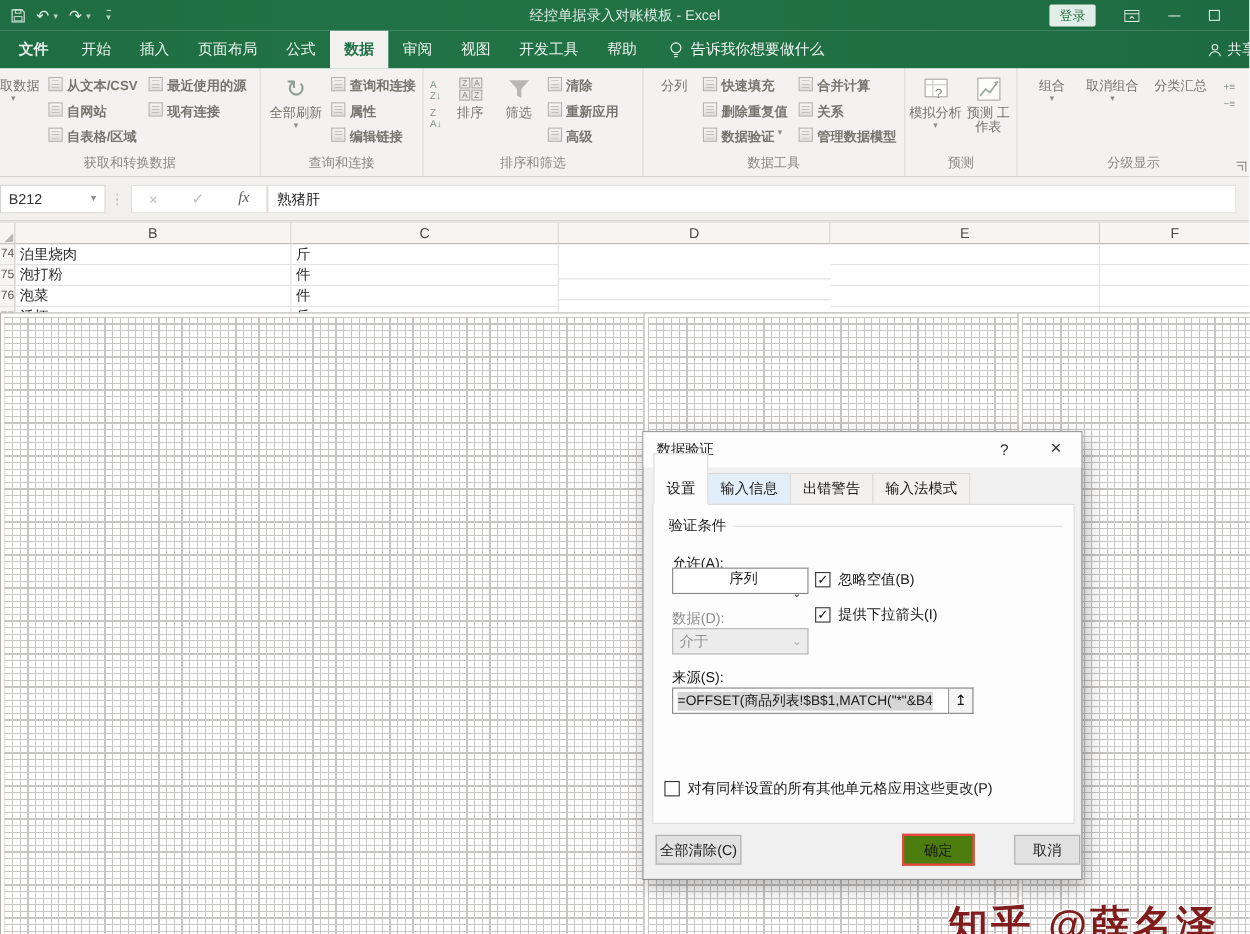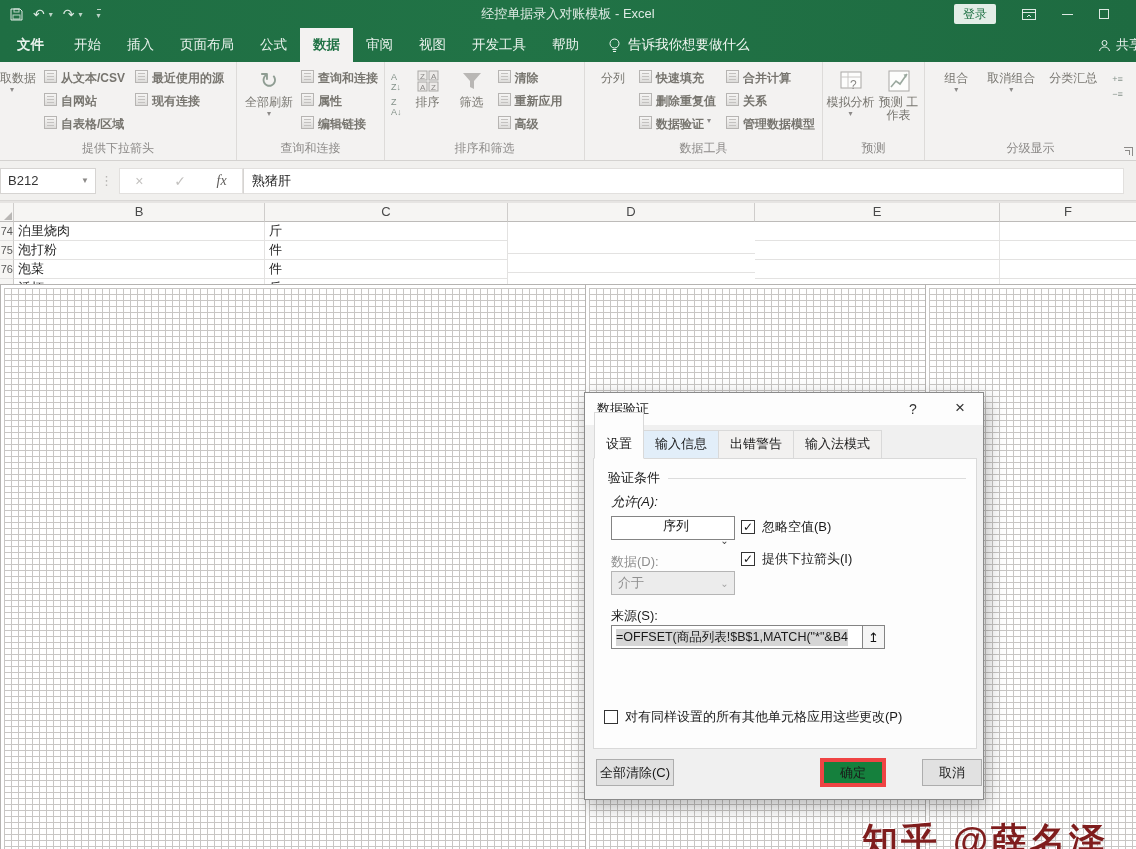--- a/index.html
+++ b/index.html
@@ -163,21 +163,21 @@
   .chkrow { display:flex; align-items:center; gap:7px; }
   .chkbox { width:14px; height:14px; border:1px solid #333; background:#fff; flex-shrink:0;
     display:flex; align-items:center; justify-content:center; font-size:12px; color:#111; line-height:1; }
   .srcinput { width:252px; height:24px; background:#fff; border:1px solid #848484;
     display:flex; align-items:center; padding-left:4px; overflow:hidden; }
   .srcinput .sel { background:#d6d6d6; white-space:nowrap; font-size:12.5px; }
   .collapse-btn { width:22px; height:24px; border:1px solid #848484; border-left:none; background:#f5f5f5;
     display:flex; align-items:center; justify-content:center; font-size:13px; color:#111; }
   .dbtn { position:absolute; height:27px; background:#e1e1e1; border:1px solid #adadad;
     display:flex; align-items:center; justify-content:center; font-size:13px; color:#1a1a1a; }
-  .dbtn.primary { border:4px solid #ef4444; background:#15803d; }
+  .dbtn.primary { border:2px solid #ef4444; background:#4d7c0f; }
   
   .watermark {
     position:absolute; left:862px; top:770px; z-index:30; font-size:36px; font-weight:bold;
     color:#7f1d1d; letter-spacing:3px; pointer-events:none;
     text-shadow:-1px -1px 0 rgba(255,255,255,.95), 2px 2px 1px rgba(0,0,0,.06);
     margin-top:47px;
   }
   svg { display:block; }
 </style>
 </head>
@@ -276,21 +276,21 @@
           <div class="sitem">
               <span class="micon"></span>
               <span>最近使用的源</span>
             </div>
           <div class="sitem">
               <span class="micon"></span>
               <span>现有连接</span>
             </div>
         </div>
       </div>
-      <div class="rg-label">提供下拉箭头</div>
+      <div class="rg-label">获取和转换数据</div>
     </div>
 
     <div class="rgroup" style="width:148px;">
       <div class="rg-content" style="padding-left:4px;">
         <div class="bigbtn">
           <div class="bicon plain">
               <span class="refresh-glyph">↻</span>
             </div>
           <div class="blabel">全部刷新</div>
           <div class="dd">▾</div>
@@ -756,21 +756,21 @@
       <span class="dtab active">设置</span>
       <span class="dtab hovered">输入信息</span>
       <span class="dtab">出错警告</span>
       <span class="dtab">输入法模式</span>
     </div>
     <div class="dlg-page">
       <div class="grp-hdr">
         <span>验证条件</span>
         <span class="grp-line"></span>
       </div>
-      <div class="fld" style="left:17px; top:34px;font-style:italic;">允许(A):</div>
+      <div class="fld" style="left:17px; top:44px;">允许(A):</div>
       <div class="fld combo" style="left:17px; top:57px;flex-direction:column;">
         <span>序列</span>
         <span class="combo-arrow">⌄</span>
       </div>
       <div class="fld chkrow" style="left:147px; top:59px;">
         <span class="chkbox">✓</span>
         <span>忽略空值(B)</span>
       </div>
       <div class="fld chkrow" style="left:147px; top:91px;">
         <span class="chkbox">✓</span>

